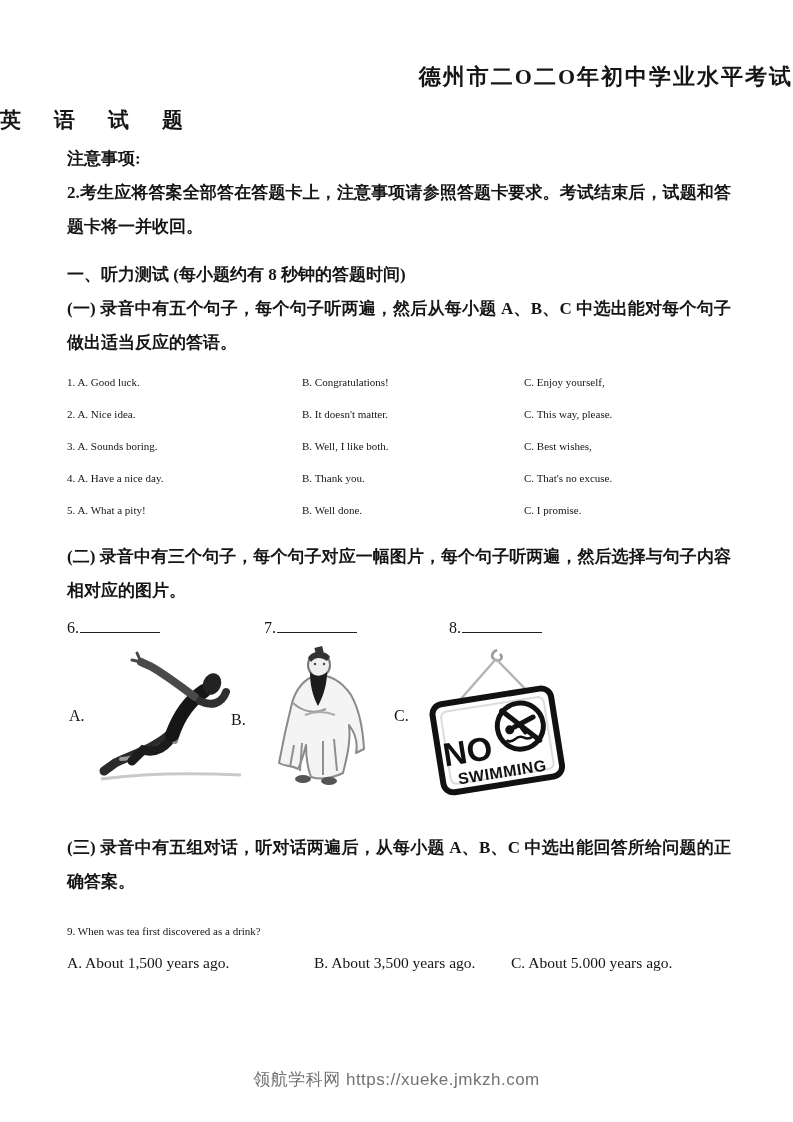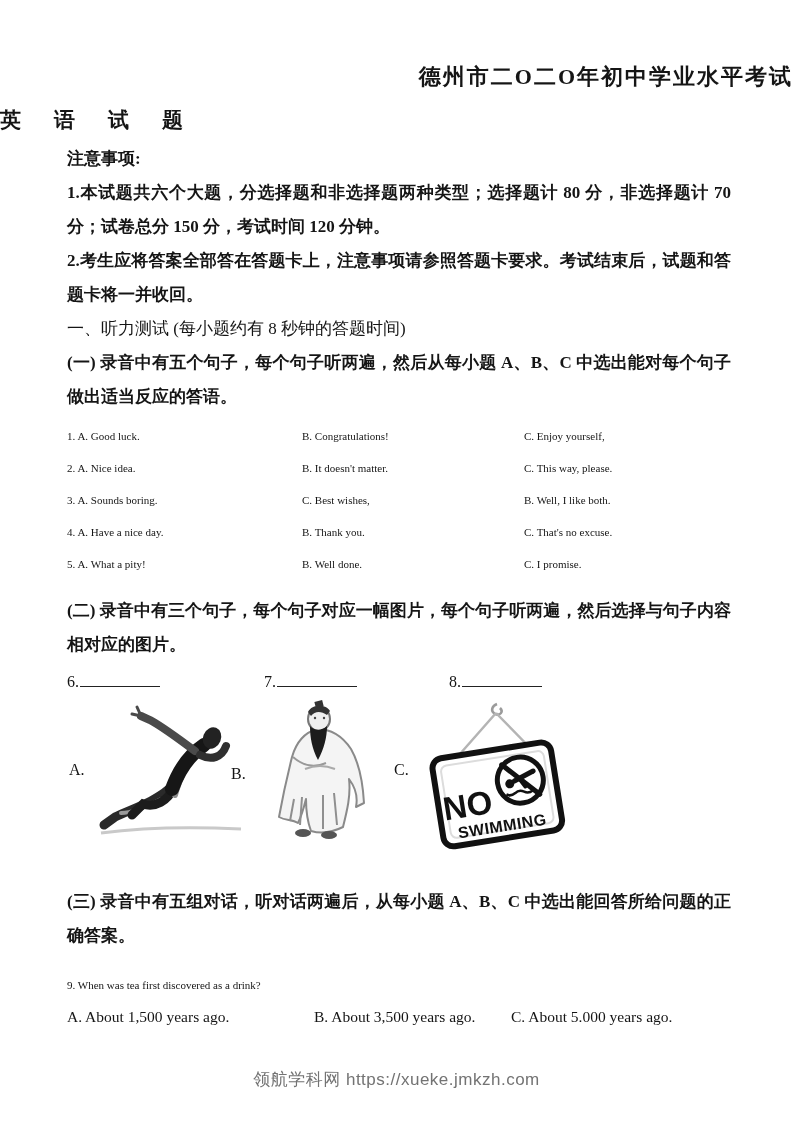--- a/index.html
+++ b/index.html
@@ -8,21 +8,21 @@
   .page{position:absolute;inset:0;background:#fff;}
 
   .title{position:absolute;top:62px;left:0;right:0;text-align:right;
          font-size:22px;font-weight:bold;letter-spacing:2px;}
   .subtitle{position:absolute;top:106px;left:0;right:0;text-align:left;
          font-size:21px;font-weight:bold;letter-spacing:6px;}
 
   .content{position:absolute;left:67px;top:142px;width:664px;font-size:17px;}
   p{margin:0;}
   .cn{font-weight:bold;line-height:34px;text-align:justify;}
-  .sec-head{font-weight:normal;line-height:34px;}
+  .sec-head{font-weight:bold;line-height:34px;margin-top:14px;}
 
   .q-row{display:grid;grid-template-columns:235px 222px auto;
          line-height:32px;font-size:11px;font-weight:normal;}
   .q-grid{margin-top:6px;}
 
   .part2{margin-top:14px;}
   .blank-row{display:grid;grid-template-columns:197px 185px auto;
              line-height:30px;font-size:16px;margin-top:5px;}
   .blank{display:inline-block;width:80px;height:14px;
          border-bottom:1.4px solid #222;margin-left:1px;}
@@ -46,42 +46,41 @@
 <body>
 
 <div class="page">
 
   <div class="title">德州市二O二O年初中学业水平考试</div>
   <div class="subtitle">英　语　试　题</div>
 
   <div class="content">
 
     <p class="cn">注意事项:</p>
-    <p class="cn">1.本试题共六个大题，分选择题和非选择题两种类型；选择题计 80 分，非选择题计 70 分；试卷总分 150 分，考试时间 120 分钟。</p>
     <p class="cn">2.考生应将答案全部答在答题卡上，注意事项请参照答题卡要求。考试结束后，试题和答题卡将一并收回。</p>
 
     <p class="sec-head">一、听力测试 (每小题约有 8 秒钟的答题时间)</p>
 
     <p class="cn">(一) 录音中有五个句子，每个句子听两遍，然后从每小题 A、B、C 中选出能对每个句子做出适当反应的答语。</p>
 
     <div class="q-grid">
       <div class="q-row">
         <span>1. A. Good luck.</span>
         <span>B. Congratulations!</span>
         <span>C. Enjoy yourself,</span>
       </div>
       <div class="q-row">
         <span>2. A. Nice idea.</span>
         <span>B. It doesn't matter.</span>
         <span>C. This way, please.</span>
       </div>
       <div class="q-row">
         <span>3. A. Sounds boring.</span>
+        <span>B. Well, I like both.</span>
         <span>C. Best wishes,</span>
-        <span>B. Well, I like both.</span>
       </div>
       <div class="q-row">
         <span>4. A. Have a nice day.</span>
         <span>B. Thank you.</span>
         <span>C. That's no excuse.</span>
       </div>
       <div class="q-row">
         <span>5. A. What a pity!</span>
         <span>B. Well done.</span>
         <span>C. I promise.</span>

